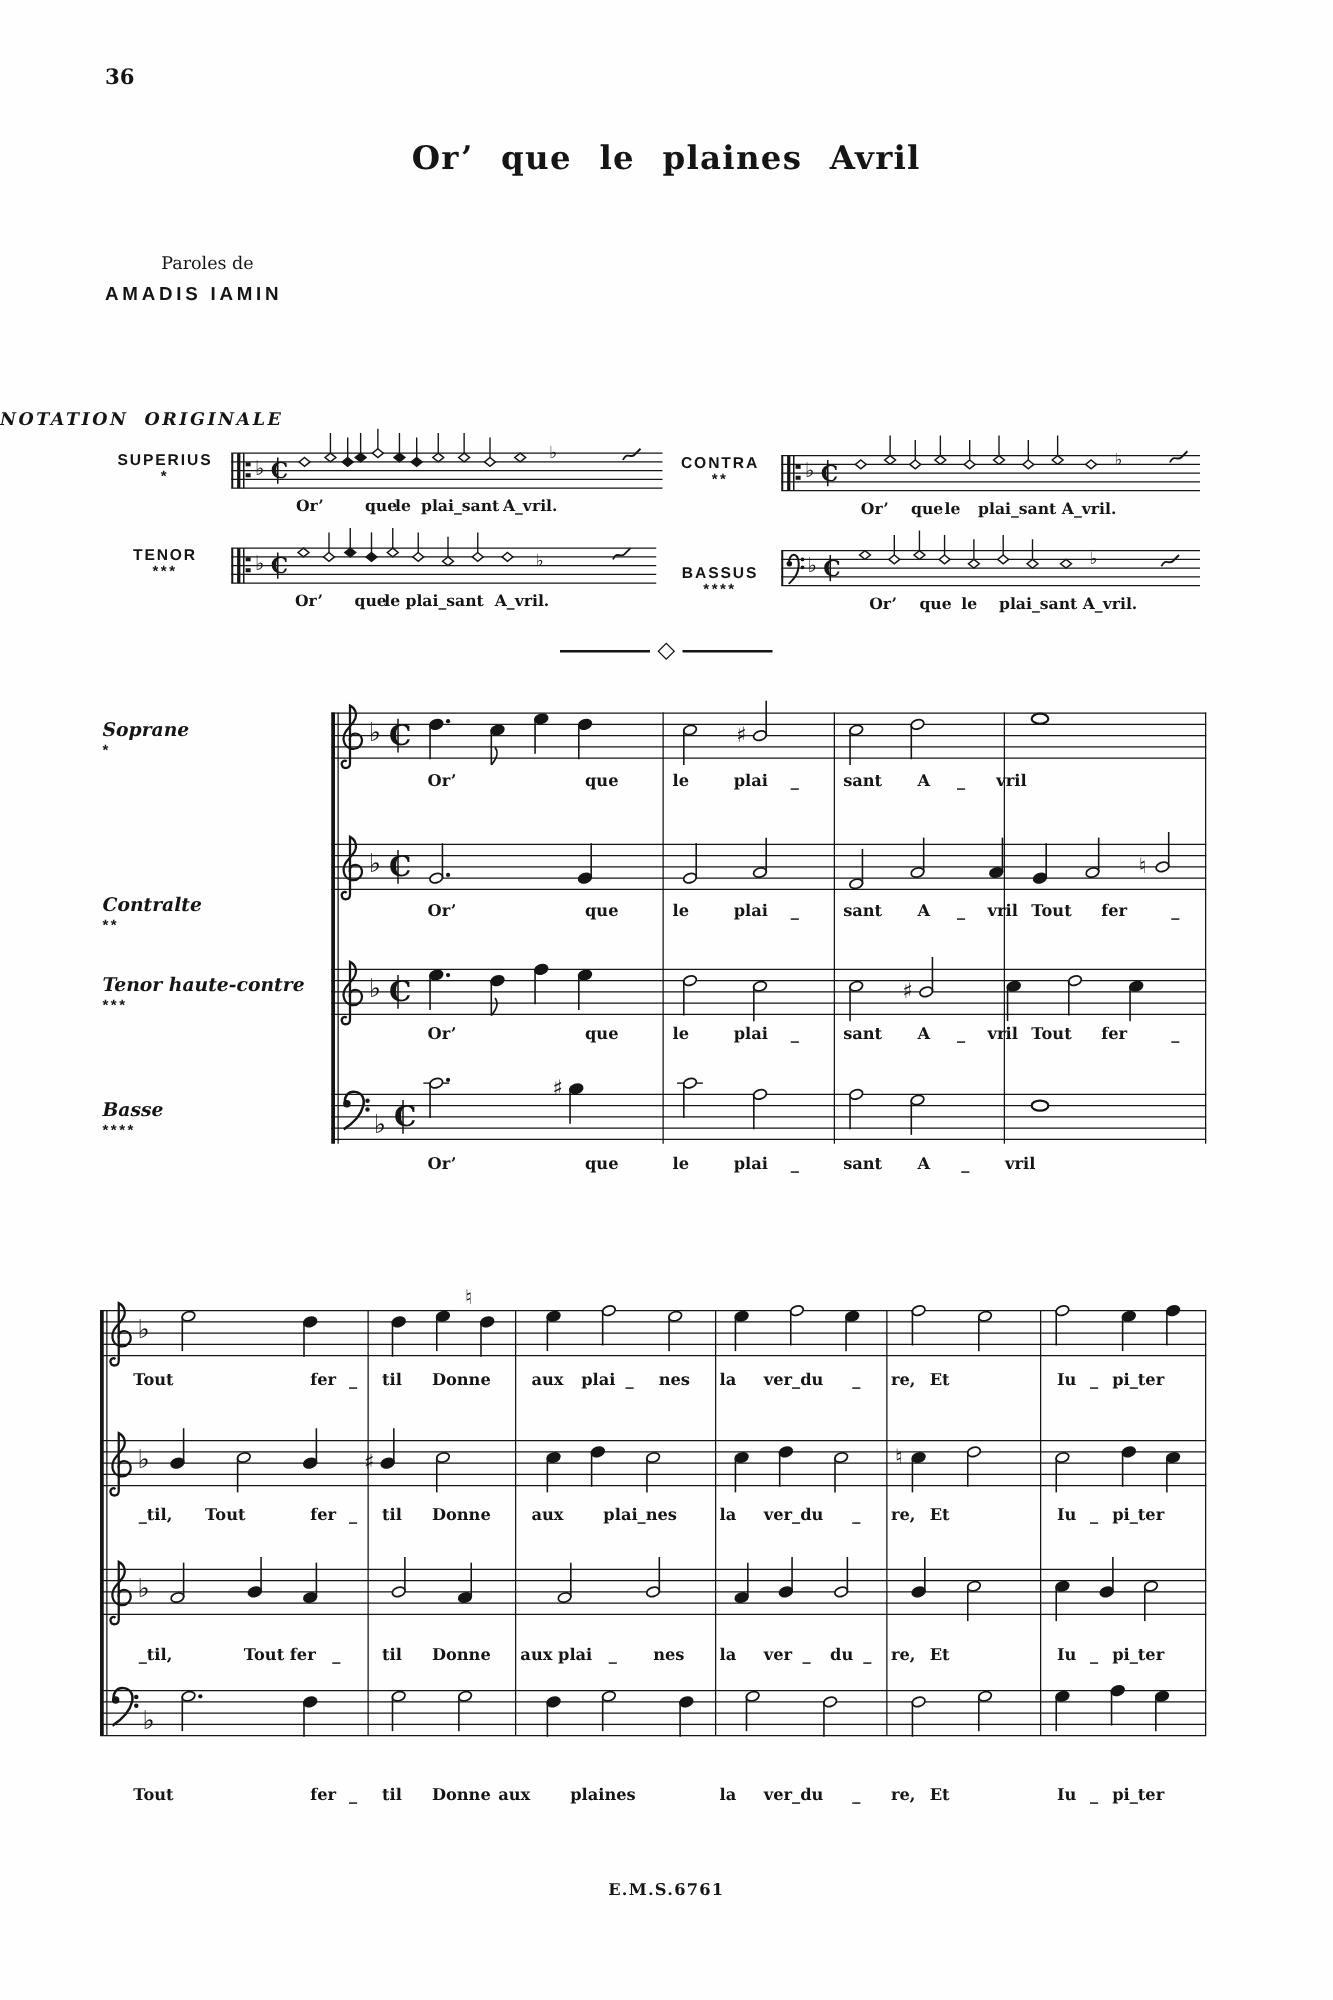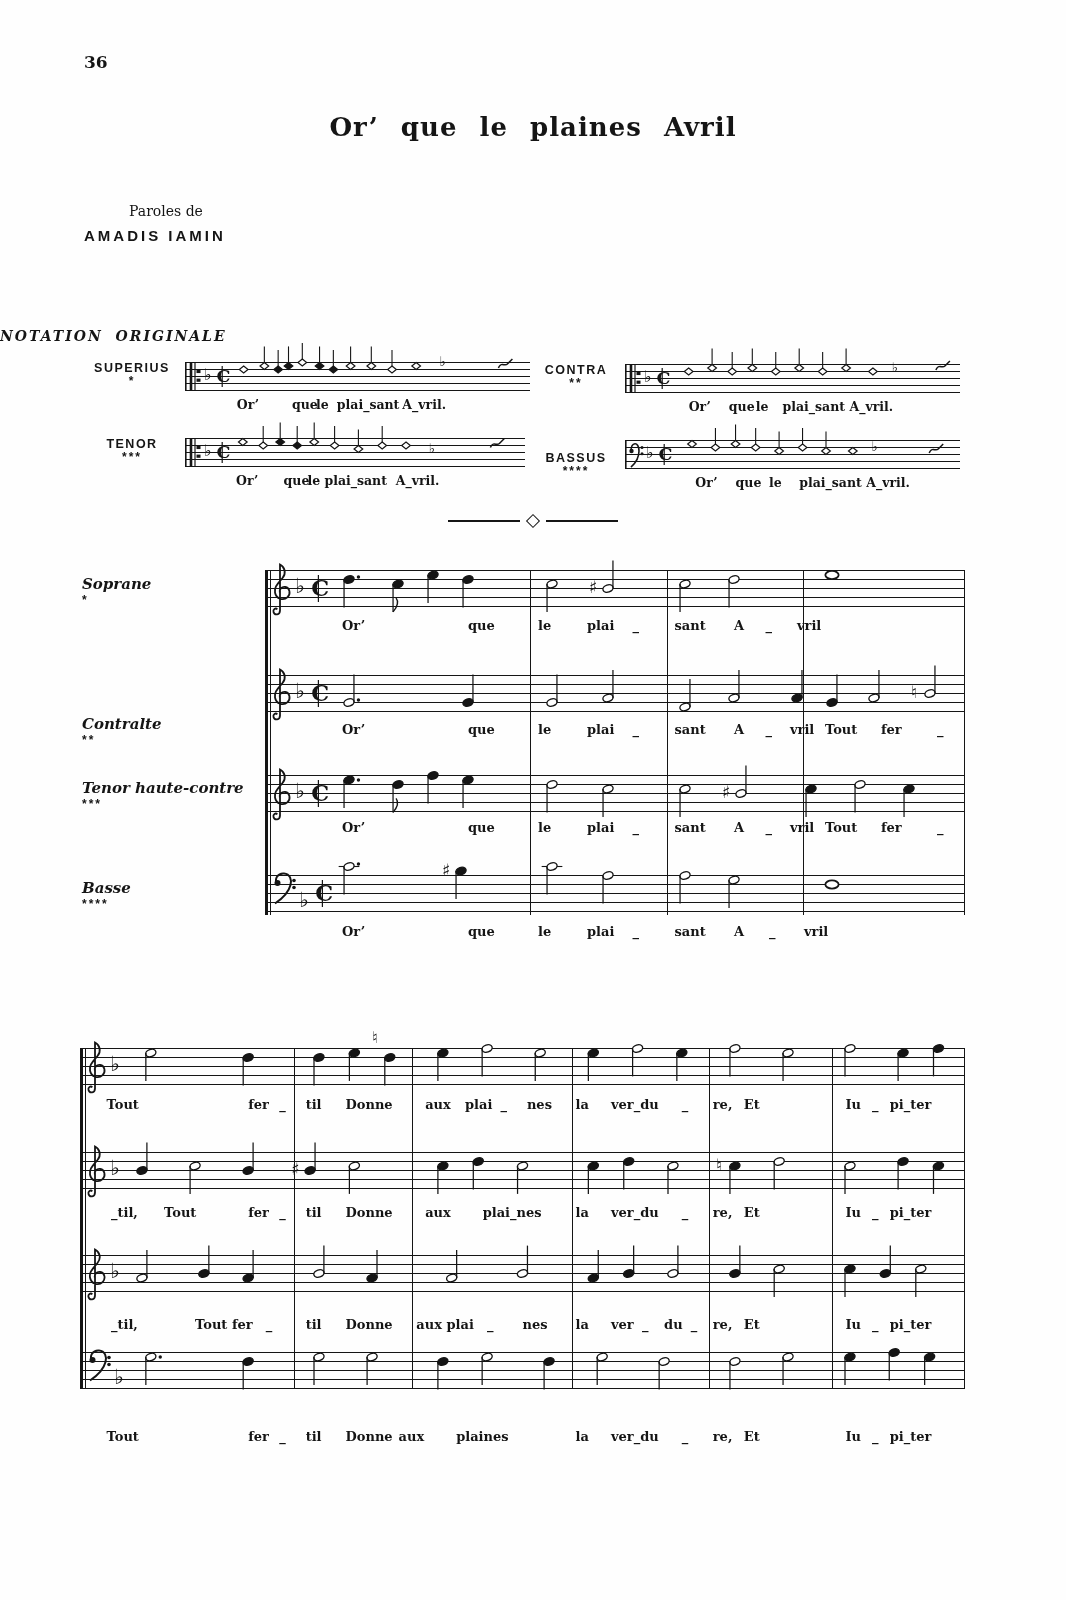--- a/index.html
+++ b/index.html
@@ -762,13 +762,14 @@
     </div>
   <div class="bars bars-2">
       <div class="bl" style="left: calc(24.3% - 1px);"></div>
       <div class="bl" style="left: calc(37.6% - 1px);"></div>
       <div class="bl" style="left: calc(55.7% - 1px);"></div>
       <div class="bl" style="left: calc(71.2% - 1px);"></div>
       <div class="bl" style="left: calc(85.1% - 1px);"></div>
       <div class="bl" style="left: calc(100% - 1px);"></div>
     </div>
 
+  <div class="footer">E.M.S.6761</div>
 </div>
 
 </body></html>

